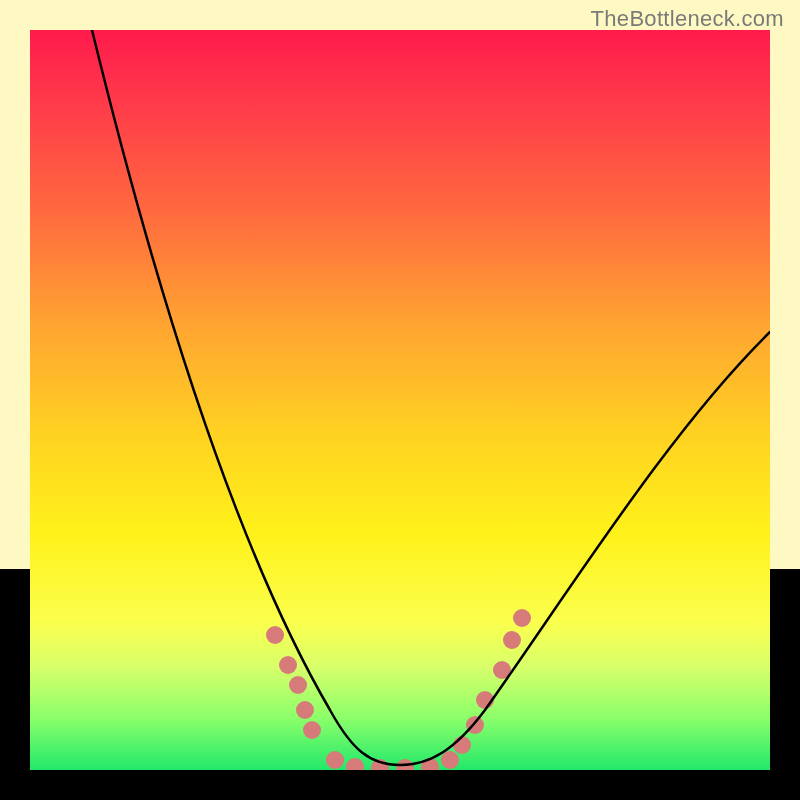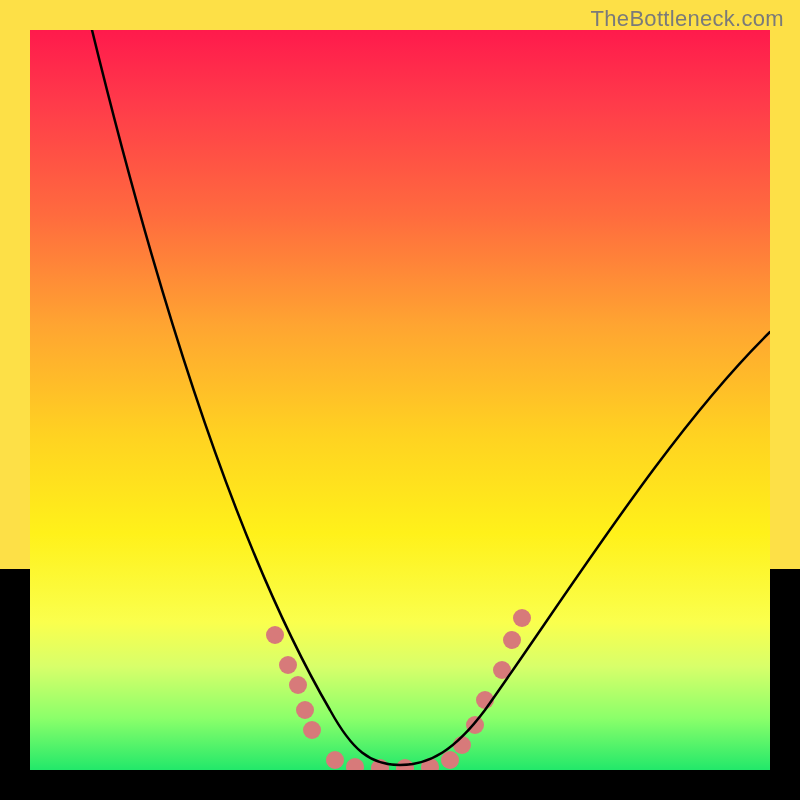--- a/index.html
+++ b/index.html
@@ -10,21 +10,21 @@
     background: #000;
     overflow: hidden;
     font-family: Arial, Helvetica, sans-serif;
   }
   .frame {
     position: absolute;
     left: 0;
     top: 0;
     width: 800px;
     height: 569px;
-    background: #fde047;
+    background: #fef9c3;
   }
   .plot {
     position: absolute;
     left: 30px;
     top: 30px;
     width: 740px;
     height: 740px;
     background: linear-gradient(
       to bottom,
       #ff1a4c 0%,

